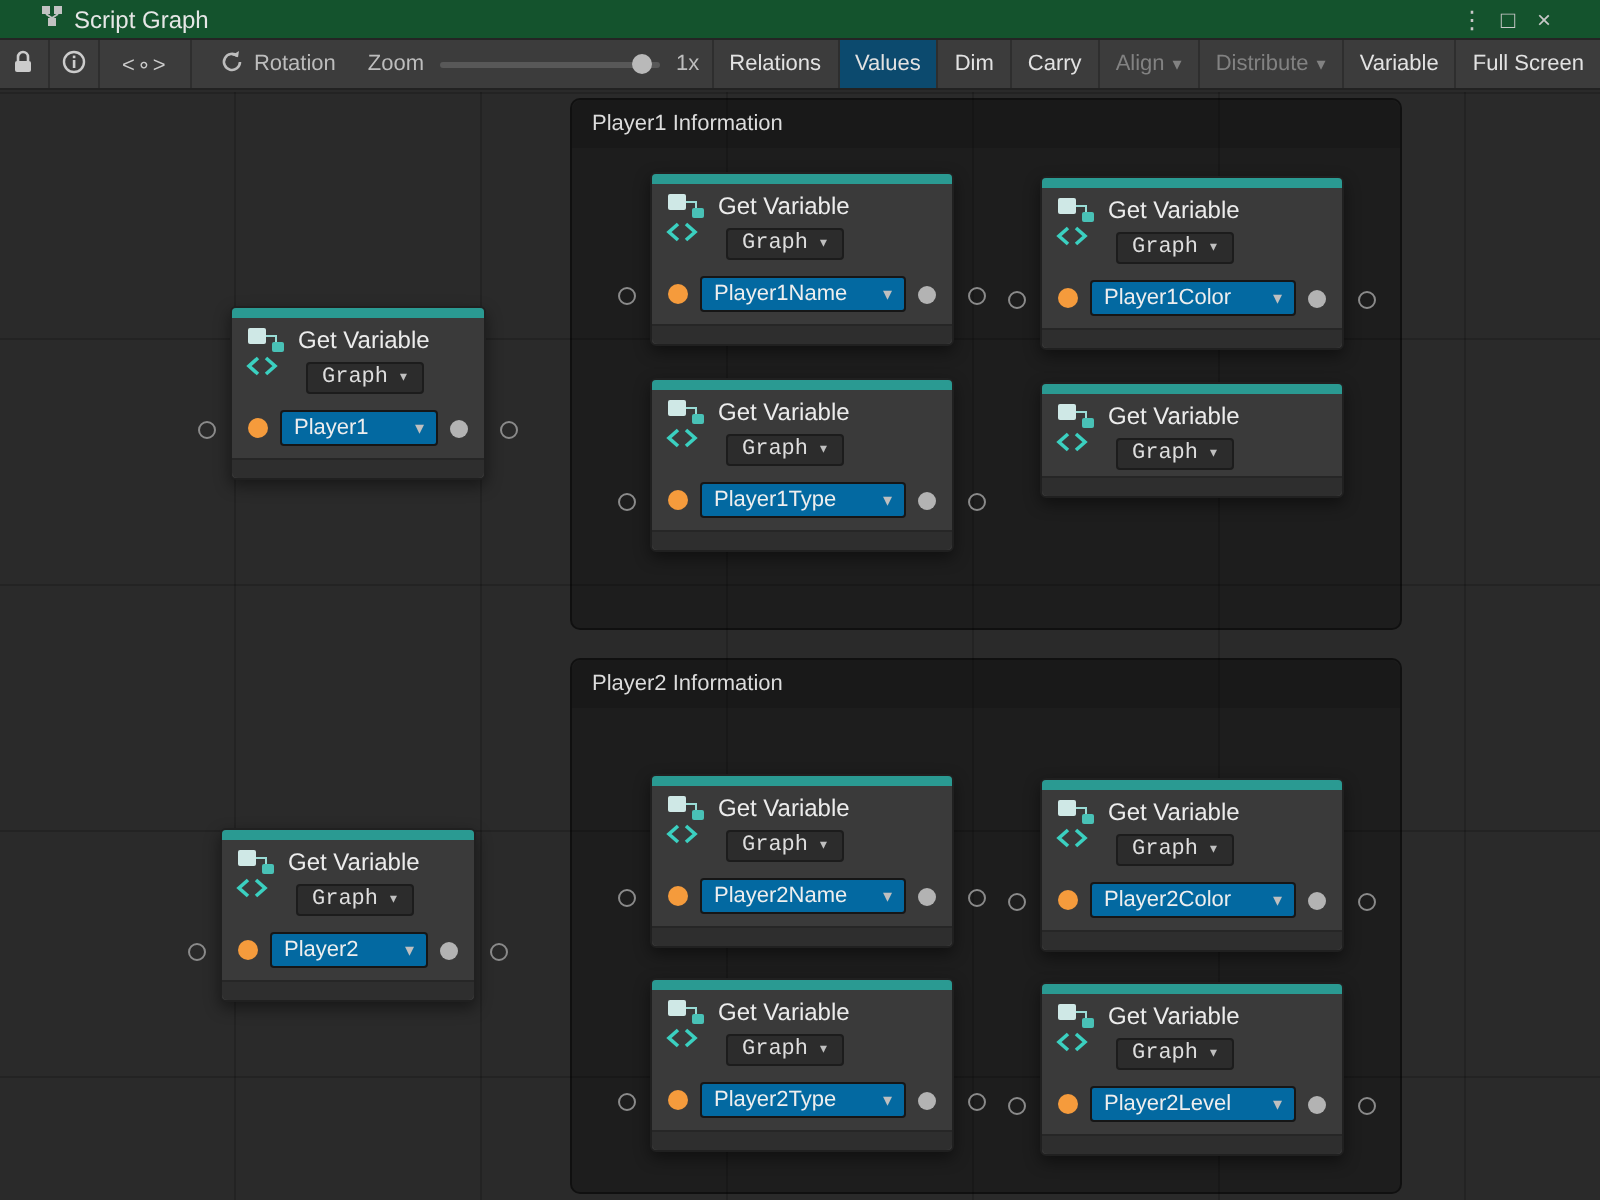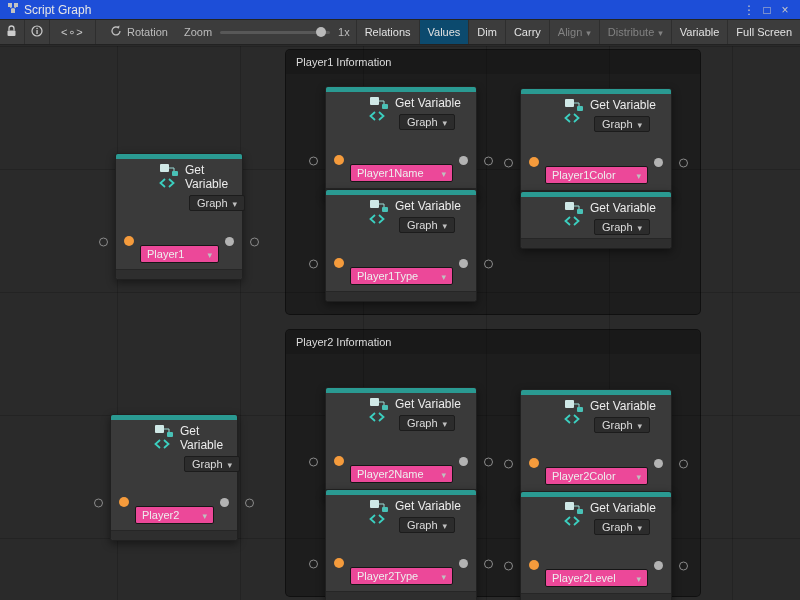--- a/index.html
+++ b/index.html
@@ -2,22 +2,22 @@
 <html><head>
 <meta charset="utf-8">
 <style>
   * { box-sizing: border-box; }
   html,body { width:800px; height:600px; margin:0; overflow:hidden;
     font-family:"Liberation Sans", sans-serif; background:#2a2a2a; color:#ddd; }
   .window { position:relative; width:800px; height:600px; }
 
   
   .titlebar { position:absolute; top:0; left:0; right:0; height:20px;
-    background:#1d4ed8; border-bottom:1px solid #242424;
-    display:flex; align-items:center; padding:0 7px; font-size:12px; }
+    background:#14532d; border-bottom:1px solid #242424;
+    display:flex; align-items:center; padding:0 20px; font-size:12px; }
   .tab { display:flex; align-items:center; gap:5px; color:#e6e6e6; }
   .win-controls { margin-left:auto; display:flex; gap:2px; }
   .win-controls span { width:16px; text-align:center; color:#c8c8c8; font-size:12px; cursor:default; }
 
   
   .toolbar { position:absolute; top:20px; left:0; right:0; height:25px;
     background:#3c3c3c; border-bottom:1px solid #222;
     display:flex; align-items:stretch; font-size:11px; }
   .tb-icon-btn { width:27px; display:flex; align-items:center; justify-content:center;
     border-right:1px solid #2e2e2e; color:#cccccc; }
@@ -48,35 +48,35 @@
     border:1px solid rgba(0,0,0,0.45); border-radius:5px; }
   .group-header { padding:6px 10px; font-size:11px; color:#dcdcdc;
     background:rgba(0,0,0,0.12); border-radius:5px 5px 0 0; }
 
   
   .node { position:absolute; width:152px; background:#3a3a3a;
     border:1px solid #202020; border-radius:3px;
     box-shadow:0 3px 8px rgba(0,0,0,0.45); }
   .node.w-sm { width:128px; }
   .node-accent { height:5px; background:#2a9a92; border-radius:2px 2px 0 0; }
-  .node-head { display:flex; padding:4px 6px 3px 7px; gap:6px;margin-left:36px; }
+  .node-head { display:flex; padding:4px 6px 3px 7px; gap:6px; }
   .node-icon { flex:0 0 20px; }
   .head-col { display:flex; flex-direction:column; align-items:flex-start; }
   .node-title { font-size:12px; color:#ececec; line-height:14px; margin-bottom:4px; }
   .kind-dd { display:inline-flex; align-items:center; gap:5px; margin-left:4px;
     background:#2c2c2c; border:1px solid #1c1c1c; border-radius:2px;
-    padding:1px 7px; font-size:11px; color:#dddddd; }
+    padding:1px 7px; font-size:11px; color:#dddddd;font-family:Liberation Mono, monospace; }
   .port-row { position:relative; display:flex; align-items:center; gap:6px;
     padding:5px 8px 6px 8px; }
   .dot { border-radius:50%; flex:0 0 auto; }
   .dot.orange { width:10px; height:10px; background:#f59b3c; }
   .dot.gray { width:9px; height:9px; background:#b3b3b3; }
   .var-dd { flex:1; display:flex; align-items:center; justify-content:space-between;
-    background:#ec4899; border:1px solid #161616; border-radius:2px;
-    padding:2px 6px; font-size:11px; color:#eeeeee; min-width:0;margin-top:26px; }
+    background:#0369a1; border:1px solid #161616; border-radius:2px;
+    padding:2px 6px; font-size:11px; color:#eeeeee; min-width:0; }
   .var-dd .lbl { overflow:hidden; white-space:nowrap; }
   .ring { position:absolute; top:50%; transform:translateY(-50%);
     width:9px; height:9px; border-radius:50%; border:1.5px solid #8a8a8a; background:transparent; }
   .ring.l { left:-17px; } .ring.r { right:-17px; }
   .node-footer { height:10px; background:#2e2e2e; border-top:1px solid #262626;
     border-radius:0 0 3px 3px; }
 </style>
 </head>
 <body>
 

